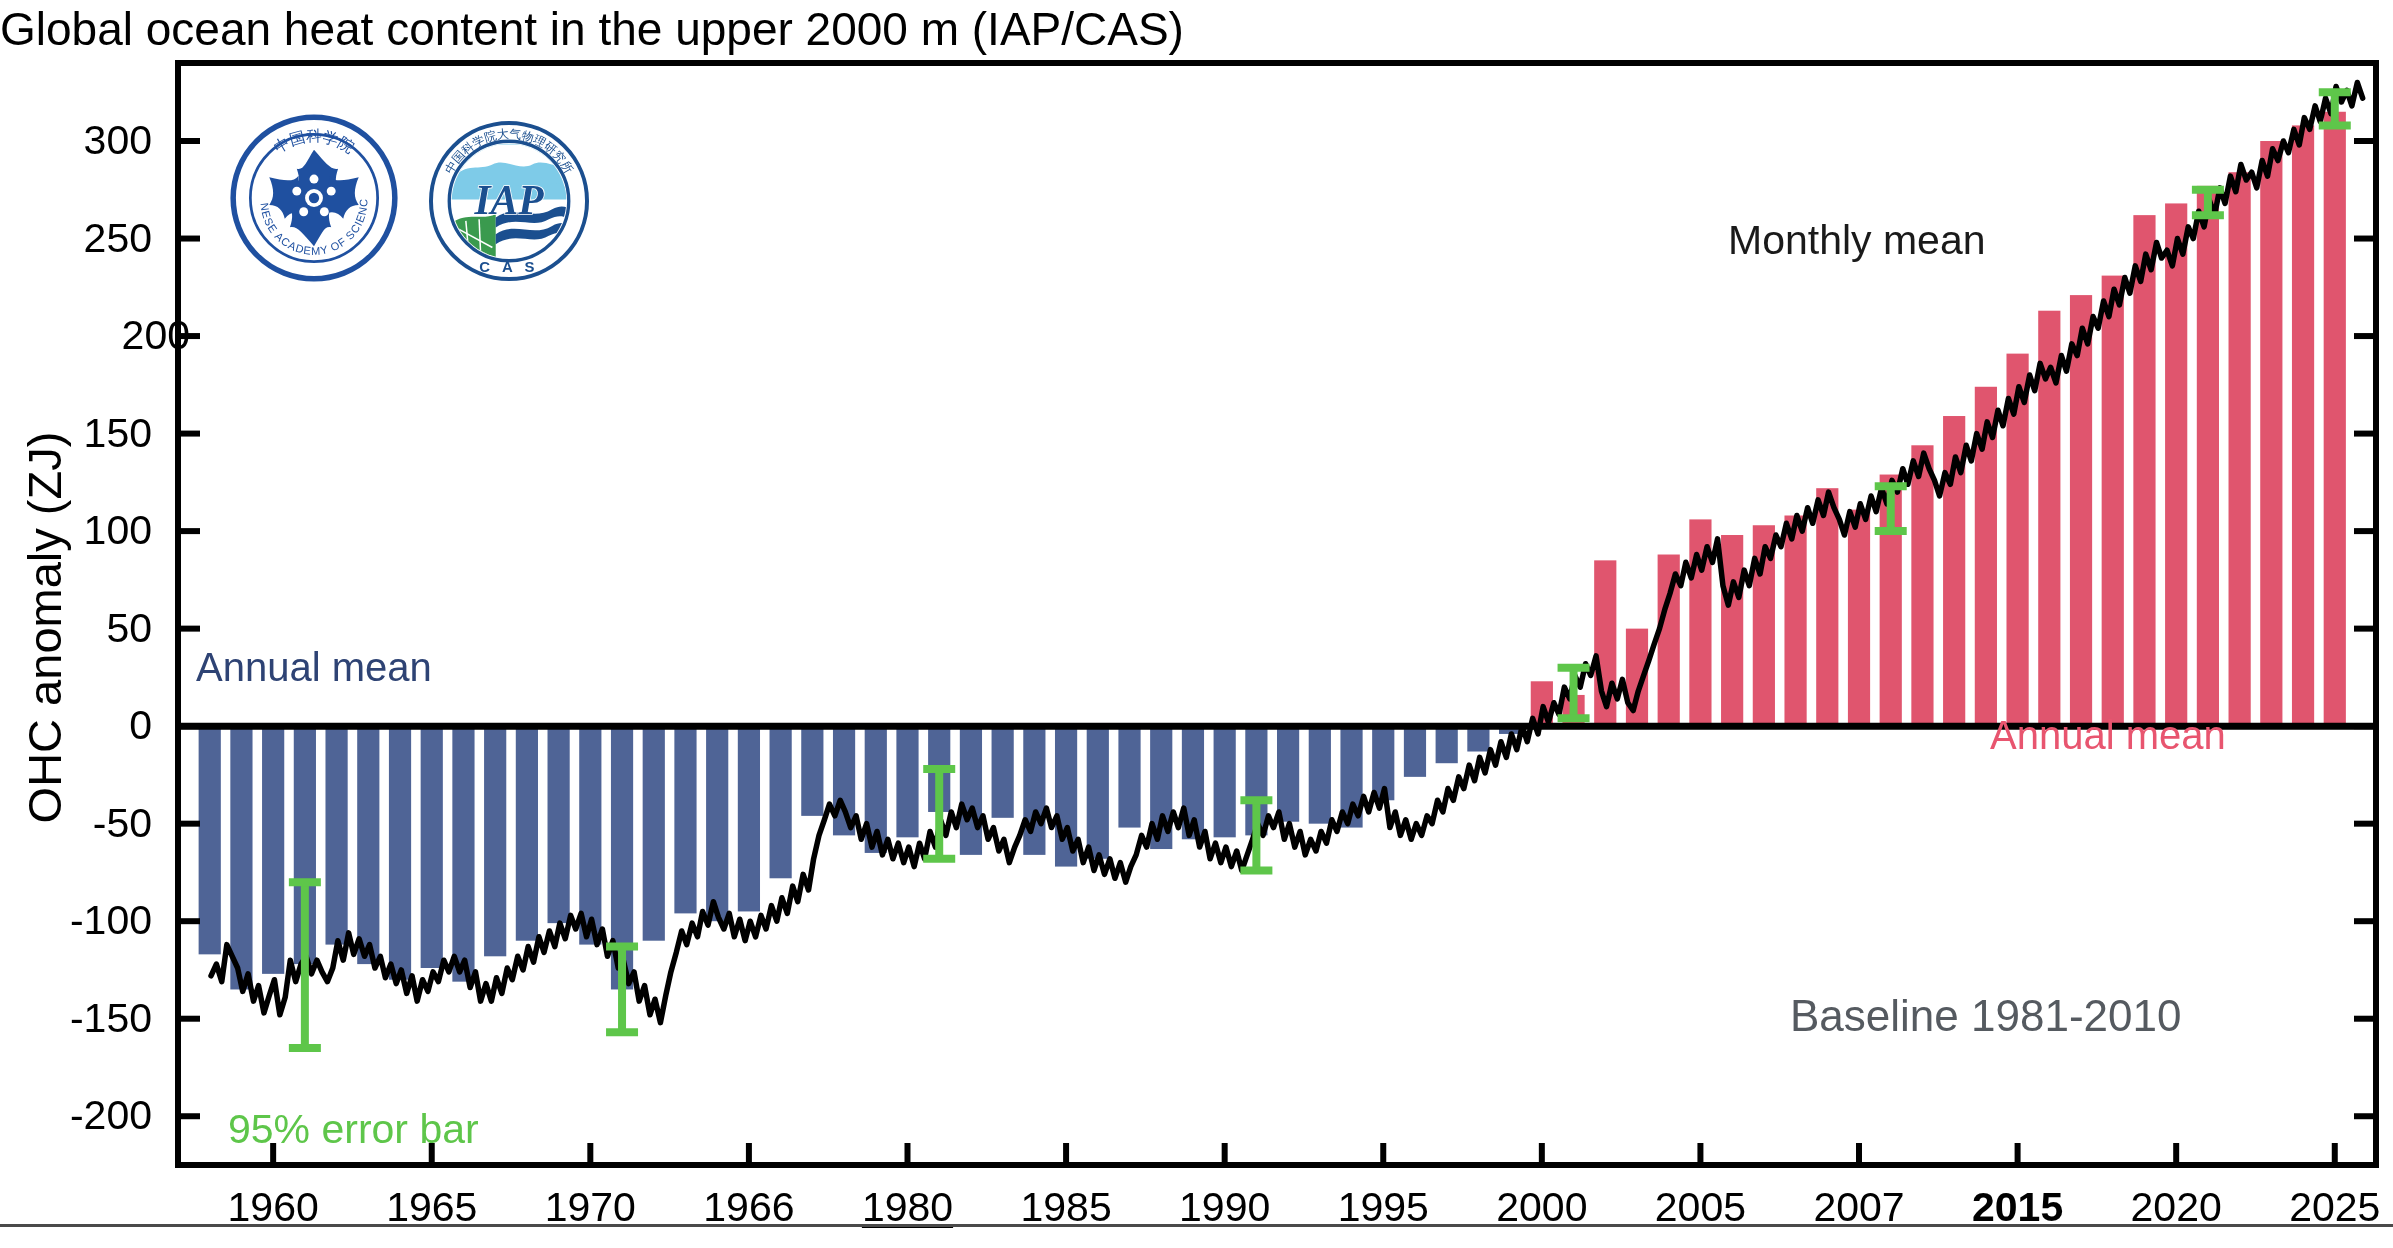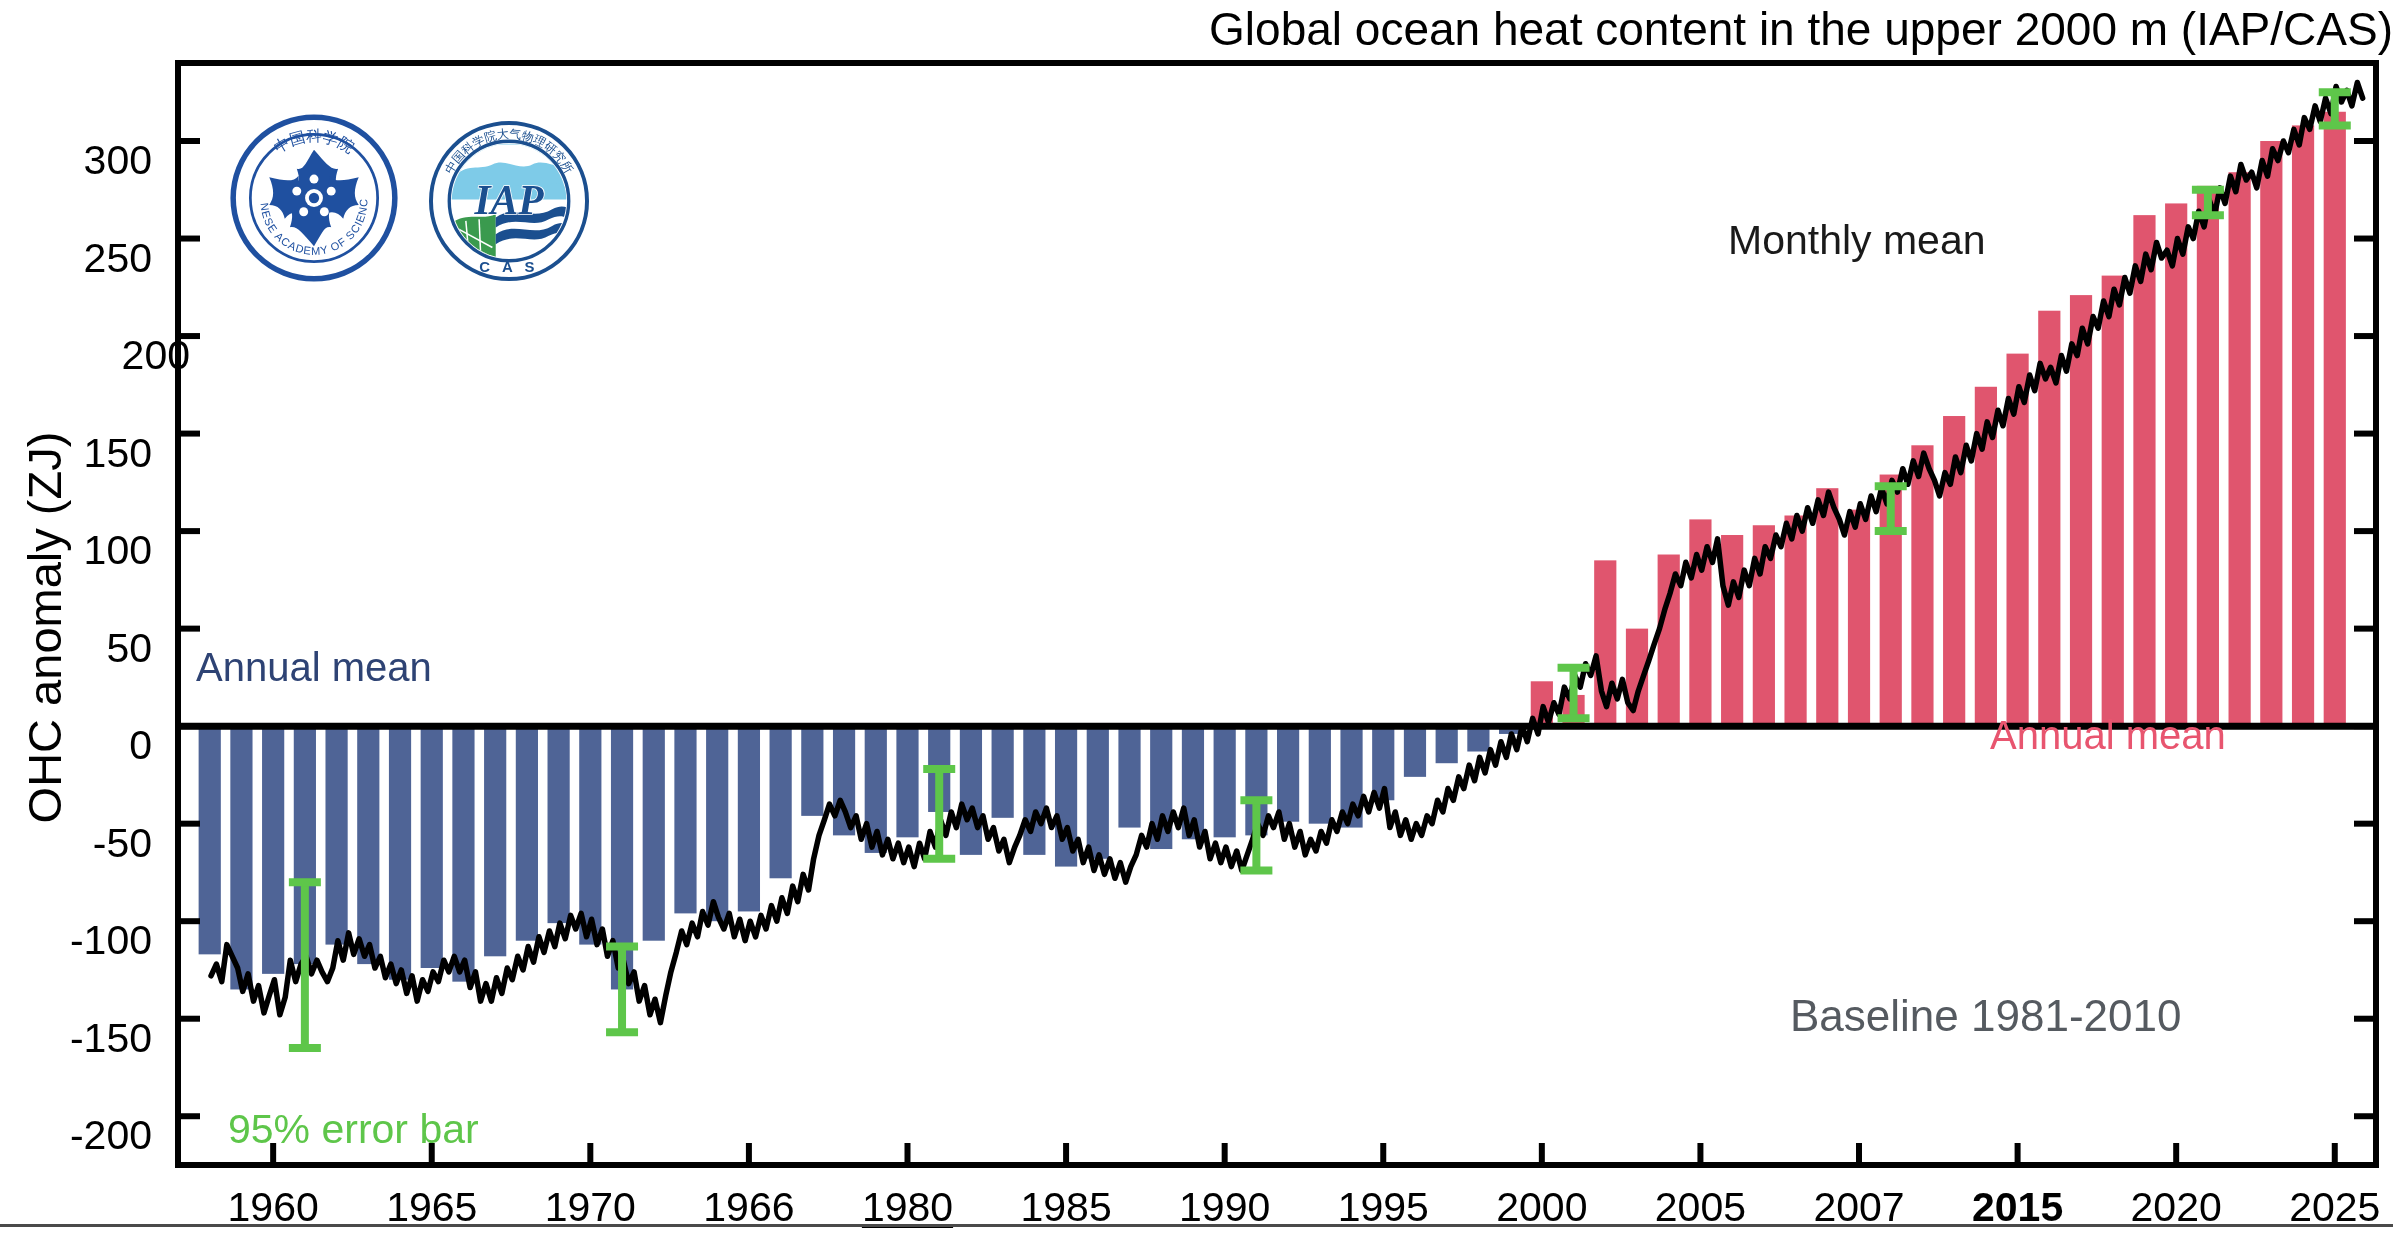--- a/index.html
+++ b/index.html
@@ -2,30 +2,30 @@
 <html><head>
 <meta charset="utf-8">
 <title>Global ocean heat content in the upper 2000 m (IAP/CAS)</title>
 <style>
   html,body{margin:0;padding:0;background:#ffffff;}
   body{width:2393px;height:1248px;overflow:hidden;
        font-family:"Liberation Sans","DejaVu Sans",sans-serif;color:#000;}
   #page{position:relative;width:2393px;height:1248px;background:#fff;}
 
   #chart-title{
-    position:absolute;left:0;top:2px;width:2393px;text-align:right;
+    position:absolute;left:0;top:2px;width:2393px;text-align:left;
     font-size:46px;font-weight:400;letter-spacing:0px;color:#000;
   }
 
   #plot-wrap{position:absolute;left:0;top:0;width:2393px;height:1248px;}
   #plot-svg{position:absolute;left:0;top:0;}
 
   .ytick-label{
     position:absolute;text-align:right;font-size:41px;color:#000;
-    line-height:41px;white-space:nowrap;margin-top:20px;
+    line-height:41px;white-space:nowrap;
   }
   .xtick-label{
     position:absolute;text-align:center;font-size:41px;color:#000;
     line-height:41px;white-space:nowrap;
   }
   #y-axis-title{
     position:absolute;left:-236px;top:600px;width:560px;
     transform:rotate(-90deg);transform-origin:center center;
     text-align:center;font-size:47px;color:#000;white-space:nowrap;
   }

